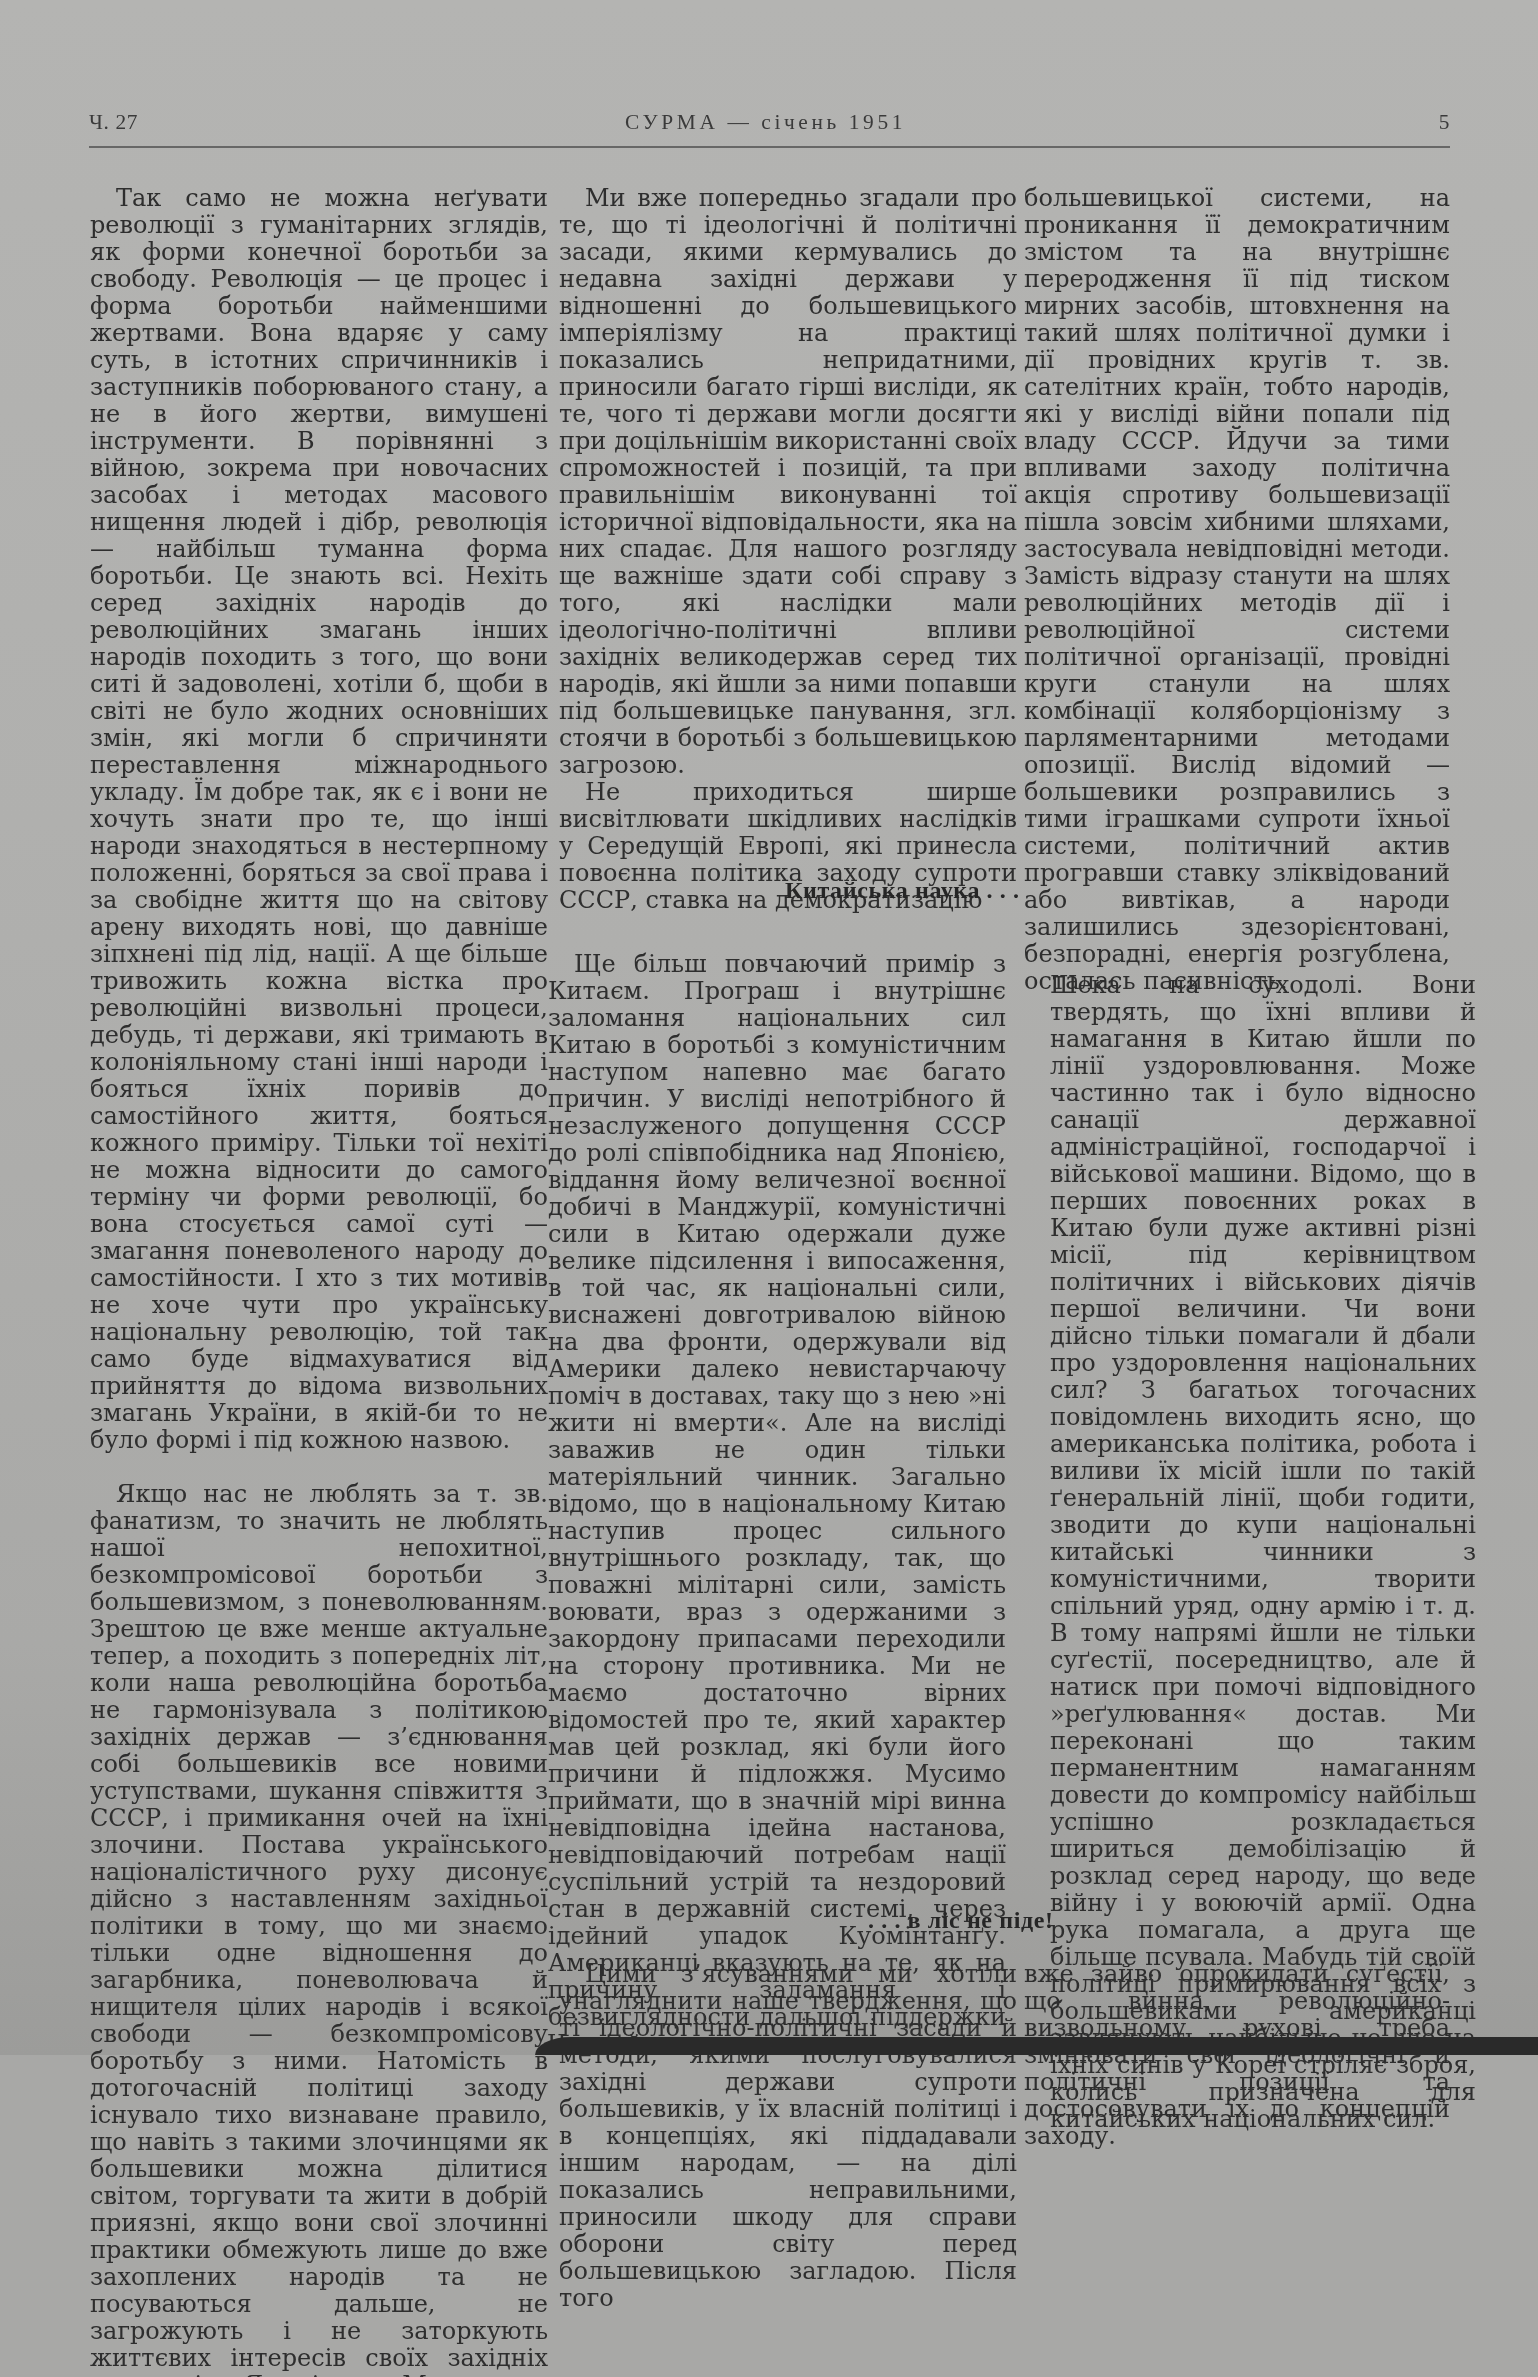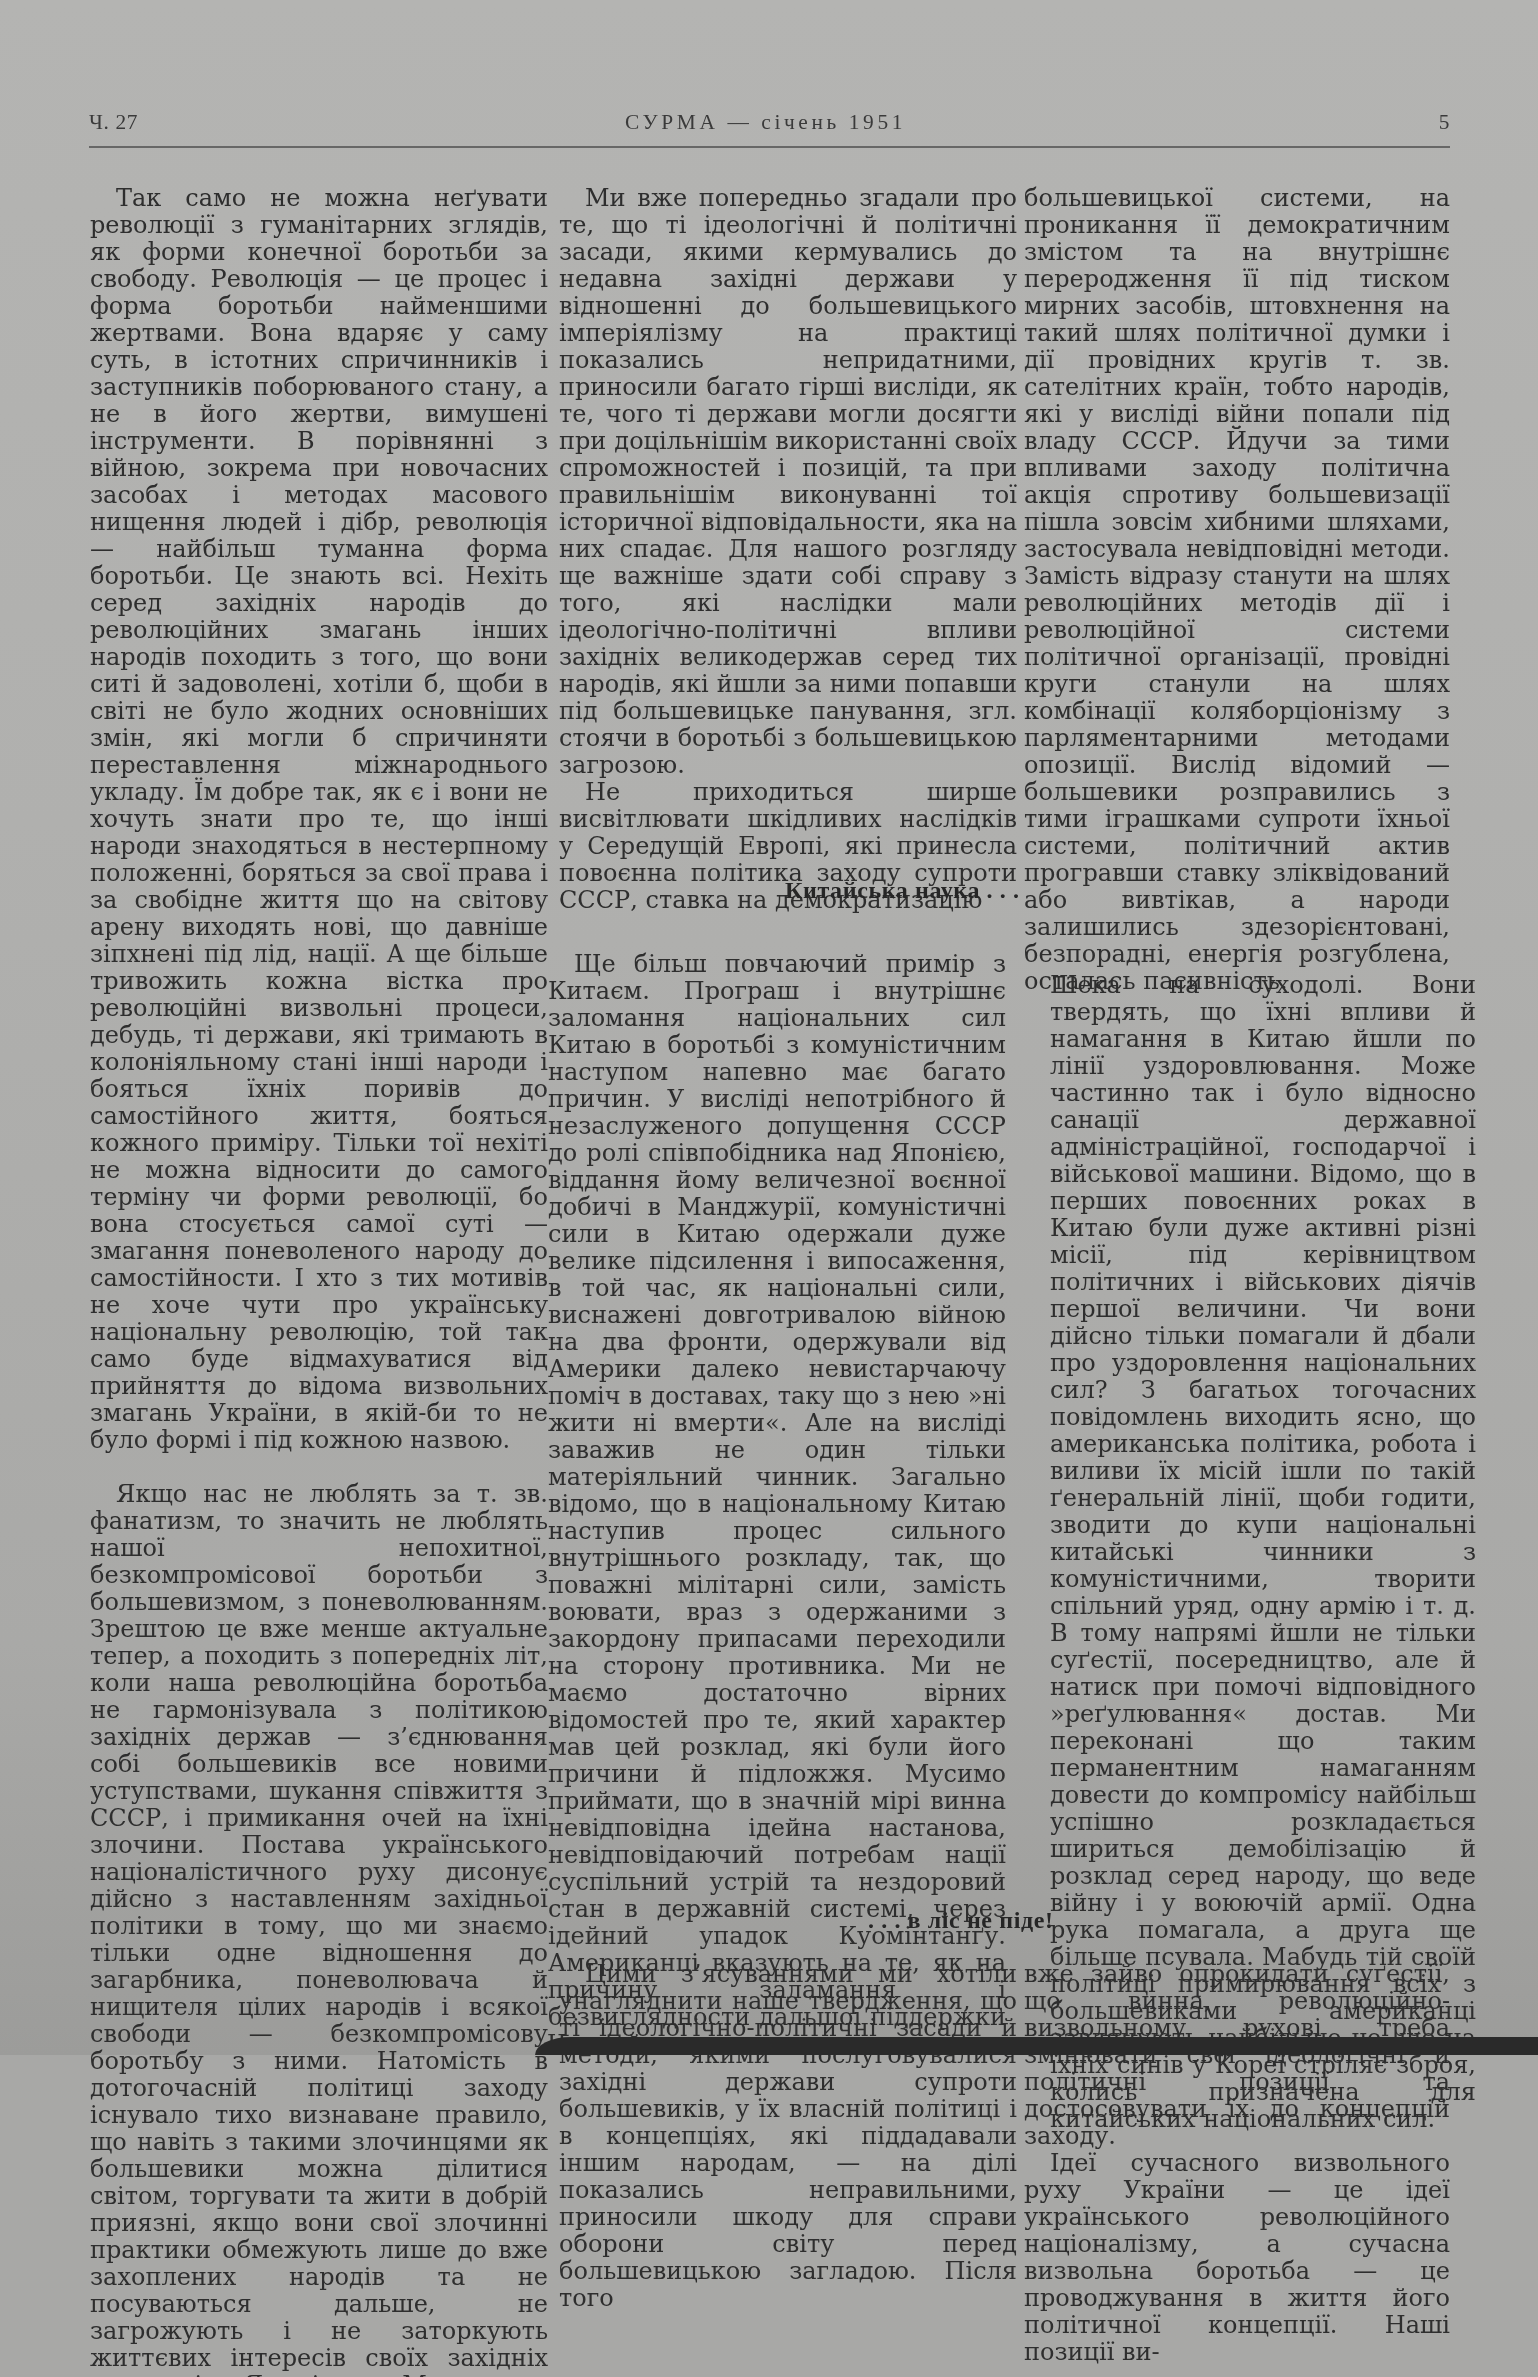--- a/index.html
+++ b/index.html
@@ -93,18 +93,17 @@
   </div>
 
   <div class="section-title title-forest">. . . в ліс не піде!</div>
 
   <div class="col col2c">
     <p>Цими з’ясуваннями ми хотіли унаглядни­ти наше твердження, що ті ідеологічно-політичні засади й методи, якими послуговувалися західні держави супроти большевиків, у їх власній політиці і в концепціях, які піддадавали іншим народам, — на ділі показались неправильними, приносили шкоду для справи оборони світу перед большевицькою загладою. Після того</p>
   </div>
 
   <div class="col col3c">
     <p class="noindent">вже зайво опрокидати суґестії, що винна, революційно-визвольному рухові треба змінювати свої ідеологічні й політичні позиції та достосовувати їх до концепцій заходу.</p>
-    <p>Ідеї сучасного визвольного руху України — це ідеї українського революційного націоналізму, а сучасна визвольна боротьба — це проводжування в життя його політичної концепції. Наші позиції ви-</p>
   </div>
 
   <div class="dark-edge"></div>
 </div>
 
 
 </body></html>

